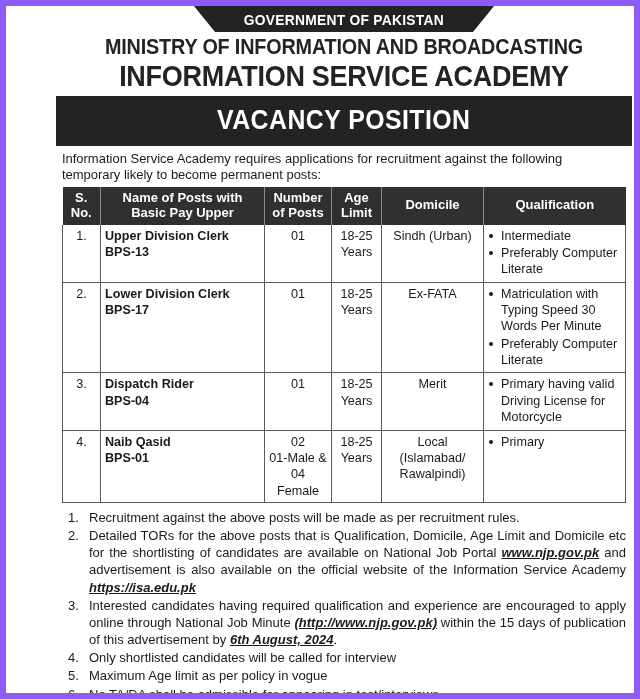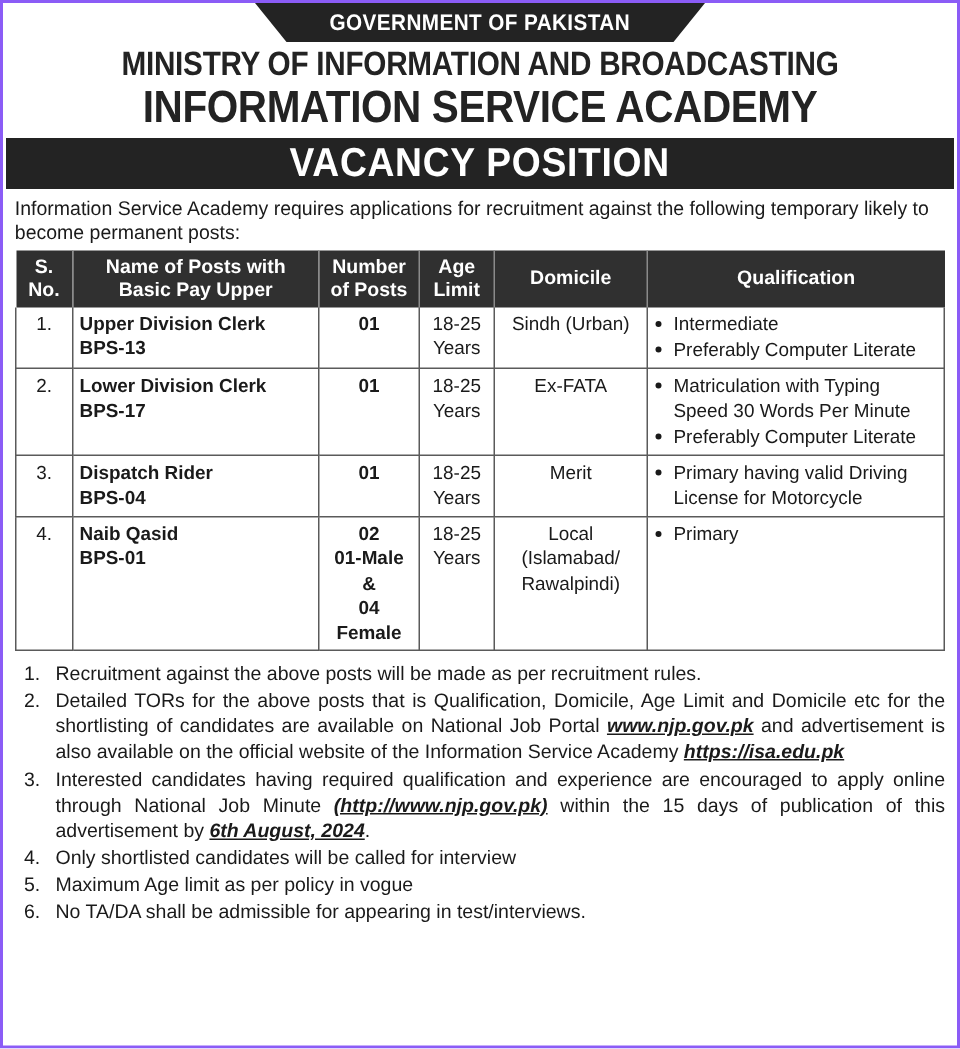--- a/index.html
+++ b/index.html
@@ -11,21 +11,22 @@
     font-family: "Liberation Sans", sans-serif;
     color: #1a1a1a;
   }
   #page {
     position: relative;
     width: 640px;
     height: 699px;
     overflow: hidden;
     background: #ffffff;
     box-sizing: border-box;
-    border: 2px solid #8b5cf6;
+    border: 6px solid #8b5cf6;
+    padding-left: 48px;
   }
 
   
   .gov-banner-wrap {
     position: relative;
     height: 26px;
     background: #ffffff;
   }
   .gov-banner {
     position: absolute;
@@ -66,21 +67,21 @@
     color: #232323;
     letter-spacing: -0.3px;
     transform: scaleX(0.9);
     white-space: nowrap;
     line-height: 1.05;
     margin-top: 1px;
   }
   .vacancy-band {
     margin: 4px 2px 0 2px;
     background: #232323;
-    height: 34px;
+    height: 50px;
     display: flex;
     align-items: center;
     justify-content: center;
   }
   .vacancy-text {
     color: #ffffff;
     font-size: 27px;
     font-weight: bold;
     letter-spacing: 0.5px;
     transform: scaleX(0.92);
@@ -122,21 +123,21 @@
     border: 1px solid #5a5a5a;
     border-top: none;
     font-size: 12.6px;
     padding: 3px 4px;
     vertical-align: top;
     line-height: 1.3;
     color: #1a1a1a;
   }
   td.c-sno { text-align: center; }
   td.c-name { font-weight: bold; font-size: 13.2px; }
-  td.c-num { text-align: center; font-weight: bold; }
+  td.c-num { text-align: center; }
   td.c-age { text-align: center; }
   td.c-dom { text-align: center; }
   td.c-qual { text-align: left; }
   .qual-list {
     margin: 0;
     padding: 0;
     list-style: none;
   }
   .qual-list li {
     position: relative;

